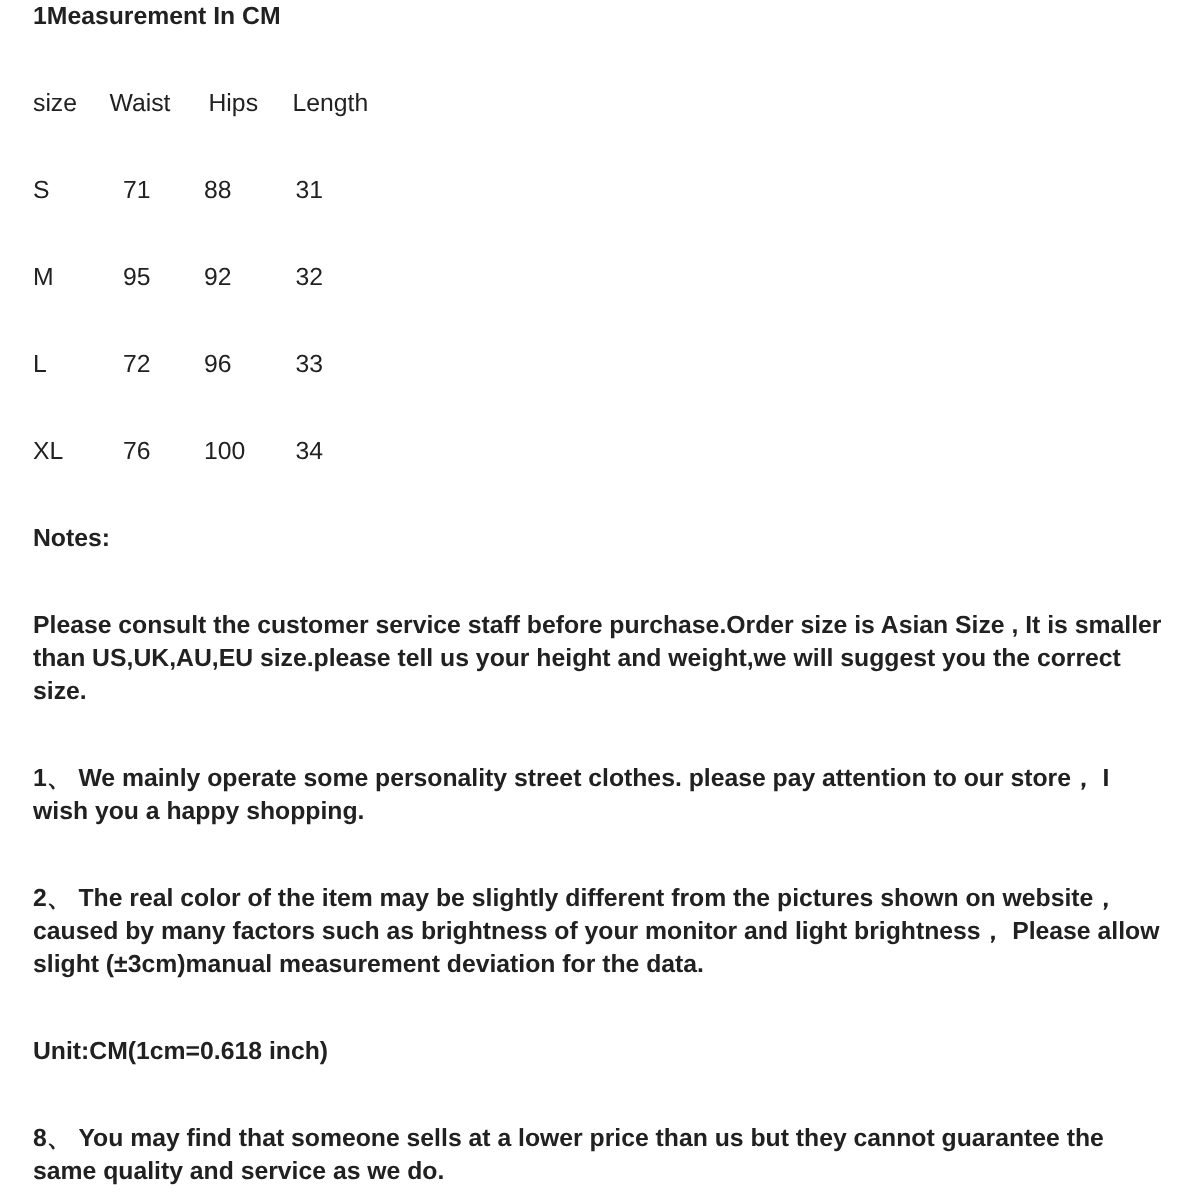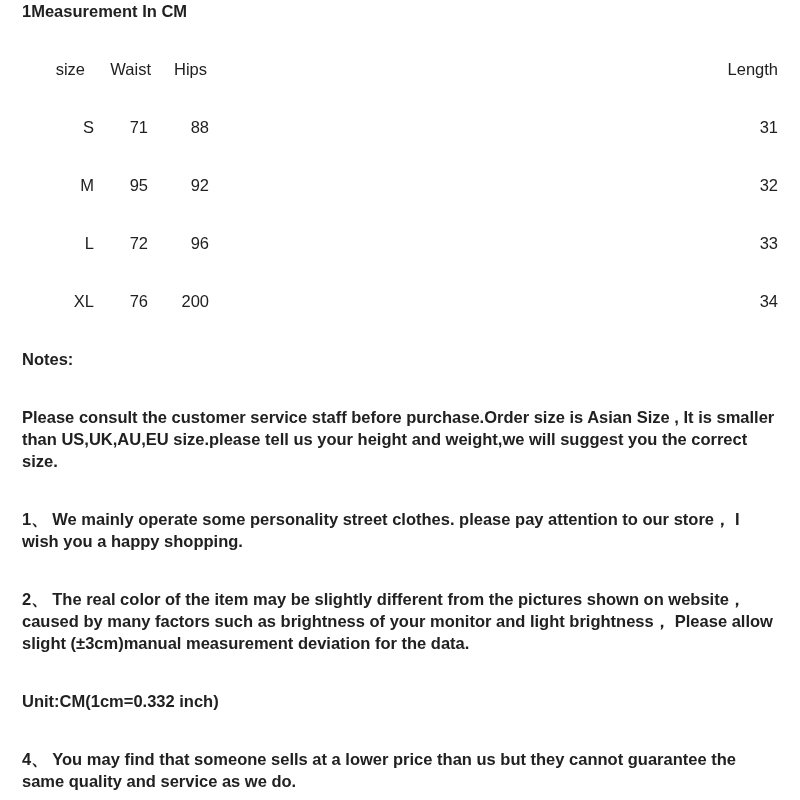--- a/index.html
+++ b/index.html
@@ -26,22 +26,21 @@
   }
   .block.last {
     margin-bottom: 0;
   }
   p {
     margin: 0 0 36px 0;
   }
   .trow {
     display: grid;
     grid-template-columns: 60px 54px 61px auto;
-    margin: 0 0 36px 12px;
-    text-align: right;
+    margin: 0 0 36px 0;
   }
   .trow.thead {
     grid-template-columns: 51px 66px 56px auto;
   }
   .cell {
     white-space: nowrap;
   }
 </style>
 </head>
 <body>
@@ -74,29 +73,29 @@
   <div class="trow">
     <span class="cell">L</span>
     <span class="cell">72</span>
     <span class="cell">96</span>
     <span class="cell">33</span>
   </div>
 
   <div class="trow">
     <span class="cell">XL</span>
     <span class="cell">76</span>
-    <span class="cell">200</span>
+    <span class="cell">100</span>
     <span class="cell">34</span>
   </div>
 
   <p class="block">Notes:</p>
 
   <p class="block">Please consult the customer service staff before purchase.Order size is Asian Size , It is smaller than US,UK,AU,EU size.please tell us your height and weight,we will suggest you the correct size.</p>
 
   <p class="block">1、 We mainly operate some personality street clothes. please pay attention to our store， I wish you a happy shopping.</p>
 
   <p class="block">2、 The real color of the item may be slightly different from the pictures shown on website， caused by many factors such as brightness of your monitor and light brightness， Please allow slight (±3cm)manual measurement deviation for the data.</p>
 
-  <p class="block">Unit:CM(1cm=0.332 inch)</p>
+  <p class="block">Unit:CM(1cm=0.618 inch)</p>
 
-  <p class="block last">4、 You may find that someone sells at a lower price than us but they cannot guarantee the same quality and service as we do.</p>
+  <p class="block last">8、 You may find that someone sells at a lower price than us but they cannot guarantee the same quality and service as we do.</p>
 
 </div>
 
 </body></html>

